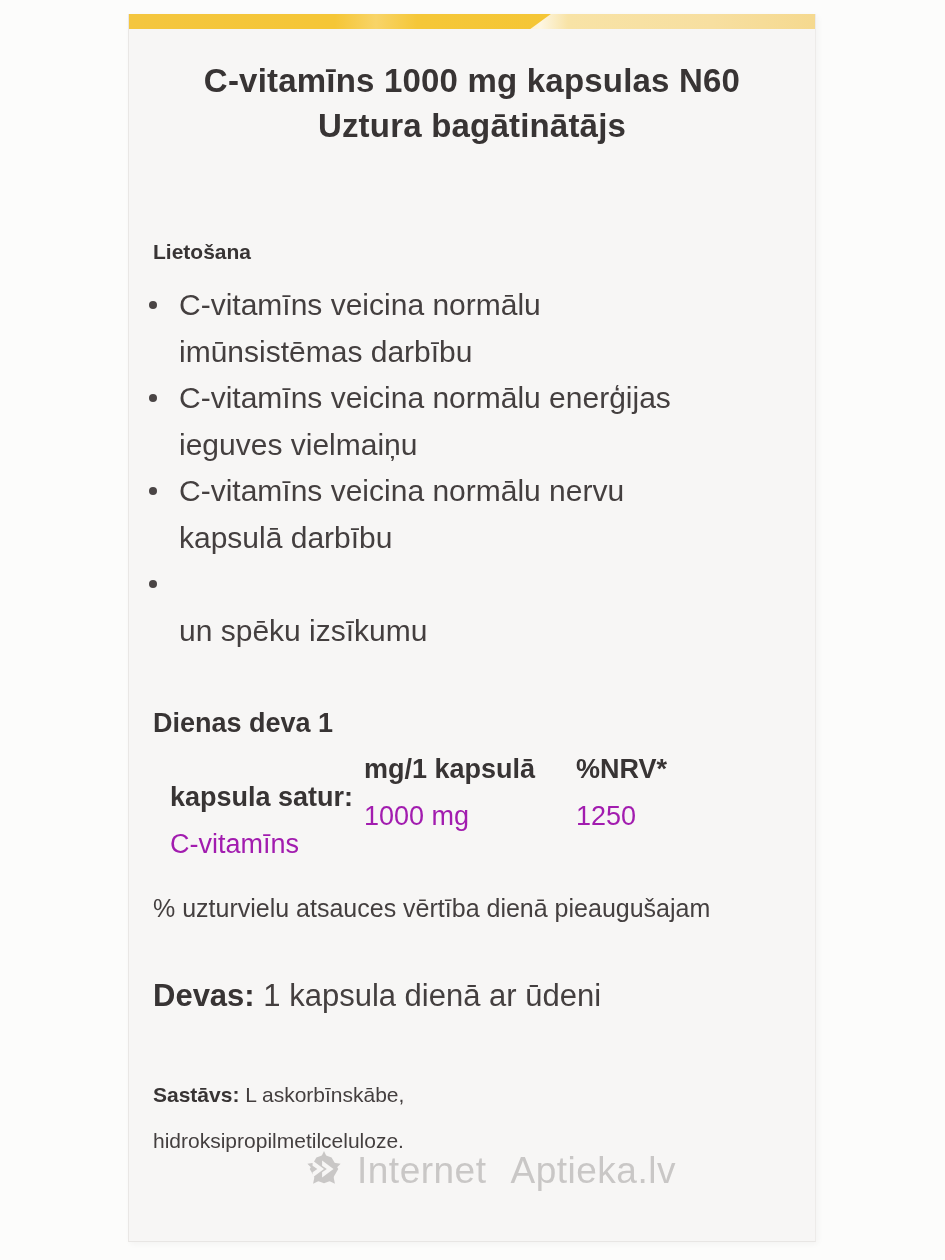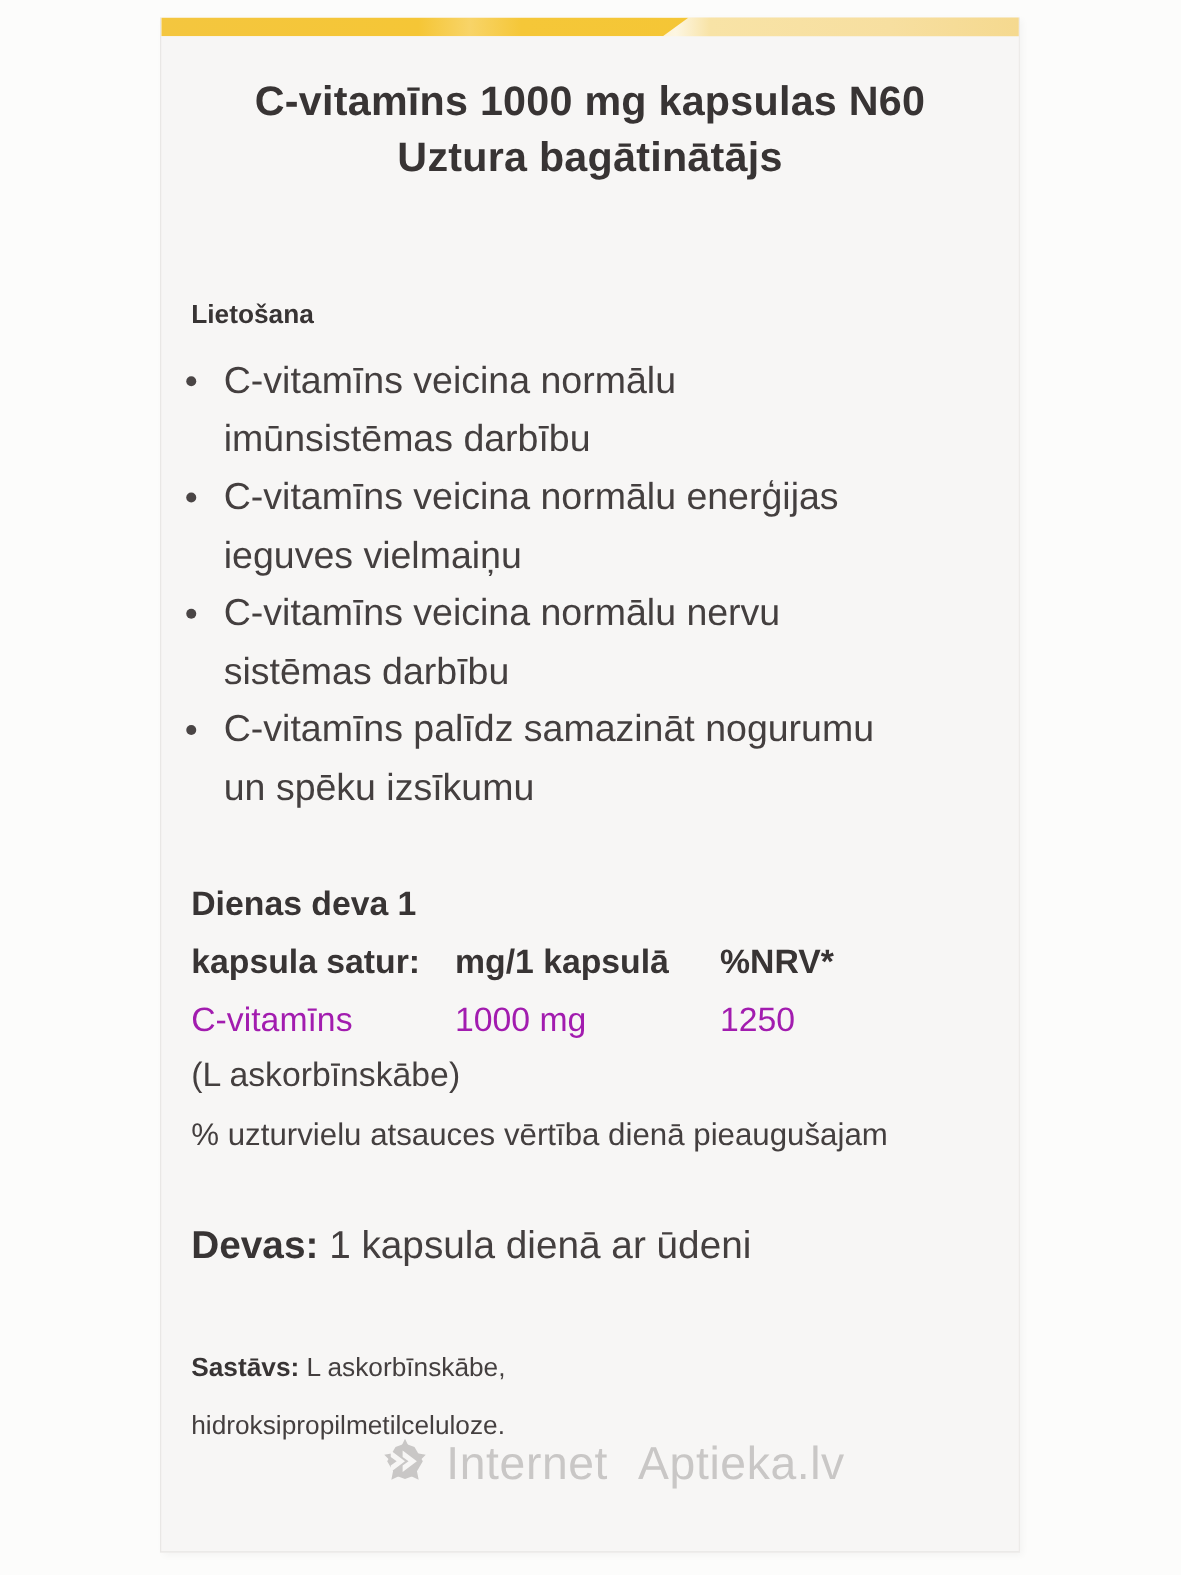--- a/index.html
+++ b/index.html
@@ -67,21 +67,21 @@
     background: #4a4545;
   }
 
   .dose-heading {
     position: absolute; left: 24px; top: 692px;
     font-size: 27px; font-weight: bold; color: #383434;
     line-height: 34px;
     text-align: center;
   }
   .tbl-row { position: absolute; left: 0; width: 100%; height: 36px; }
-  .tbl-c1 { position: absolute; left: 24px; }
+  .tbl-c1 { position: absolute; left: 41px; margin-top: 28px; }
   .tbl-c2 { position: absolute; left: 235px; }
   .tbl-c3 { position: absolute; left: 447px; }
   .tbl-header { top: 740px; font-size: 27px; font-weight: bold; color: #383434; }
   .tbl-data   { top: 787px; font-size: 27px; color: #a21caf; }
   .tbl-note   { top: 831px; font-size: 27px; color: #443f3f; }
   .tbl-footnote {
     position: absolute; left: 24px; top: 880px;
     font-size: 25px; color: #443f3f;
   }
 
@@ -131,46 +131,43 @@
         <span>imūnsistēmas darbību</span>
       </li>
       <li>
         <span class="dot"></span>
         <span>C-vitamīns veicina normālu enerģijas</span><br>
         <span>ieguves vielmaiņu</span>
       </li>
       <li>
         <span class="dot"></span>
         <span>C-vitamīns veicina normālu nervu</span><br>
-        <span>sistēmas darbību</span>
+        <span>kapsulā darbību</span>
       </li>
       <li>
         <span class="dot"></span>
-        <span>C-vitamīns palīdz samazināt nogurumu</span><br>
+        <br>
         <span>un spēku izsīkumu</span>
       </li>
     </ul>
 
     <div class="dose-heading">Dienas deva 1</div>
 
     <div class="tbl-row tbl-header">
       <span class="tbl-c1">kapsula satur:</span>
       <span class="tbl-c2">mg/1 kapsulā</span>
       <span class="tbl-c3">%NRV*</span>
     </div>
 
     <div class="tbl-row tbl-data">
       <span class="tbl-c1">C-vitamīns</span>
       <span class="tbl-c2">1000 mg</span>
       <span class="tbl-c3">1250</span>
     </div>
 
-    <div class="tbl-row tbl-note">
-      <span class="tbl-c1">(L askorbīnskābe)</span>
-    </div>
 
     <div class="tbl-footnote">% uzturvielu atsauces vērtība dienā pieaugušajam</div>
 
     <div class="devas-line"><b>Devas:</b><span> 1 kapsula dienā ar ūdeni</span></div>
 
     <div class="sastavs-block"><b>Sastāvs:</b><span> L askorbīnskābe,</span><br><span>hidroksipropilmetilceluloze.</span></div>
 
     <div class="watermark noselect">
       <svg class="wm-logo" viewBox="0 0 40 40">
         <path fill="#c9c7c6" d="M20 1 L25.5 12.5 L37.5 14.5 L29 23 L31.5 35.5 L20 30 L8.5 35.5 L11 23 L2.5 14.5 L14.5 12.5 Z"></path>

